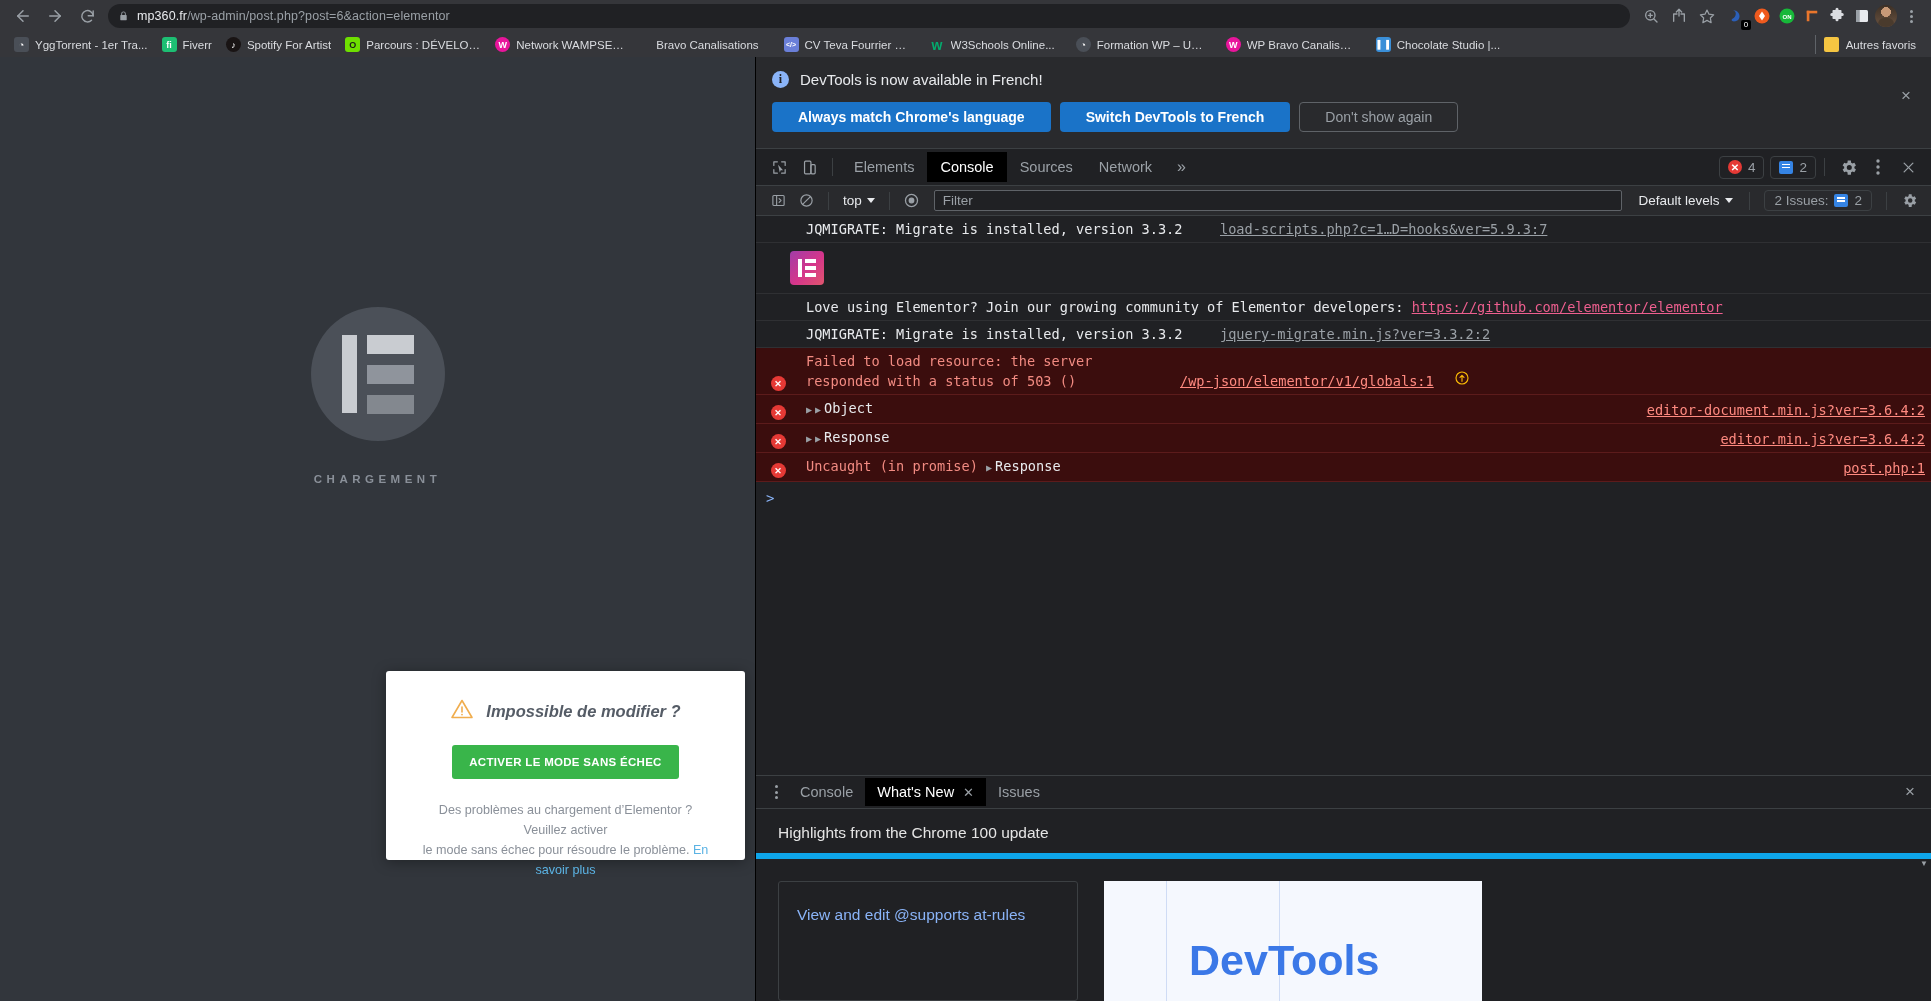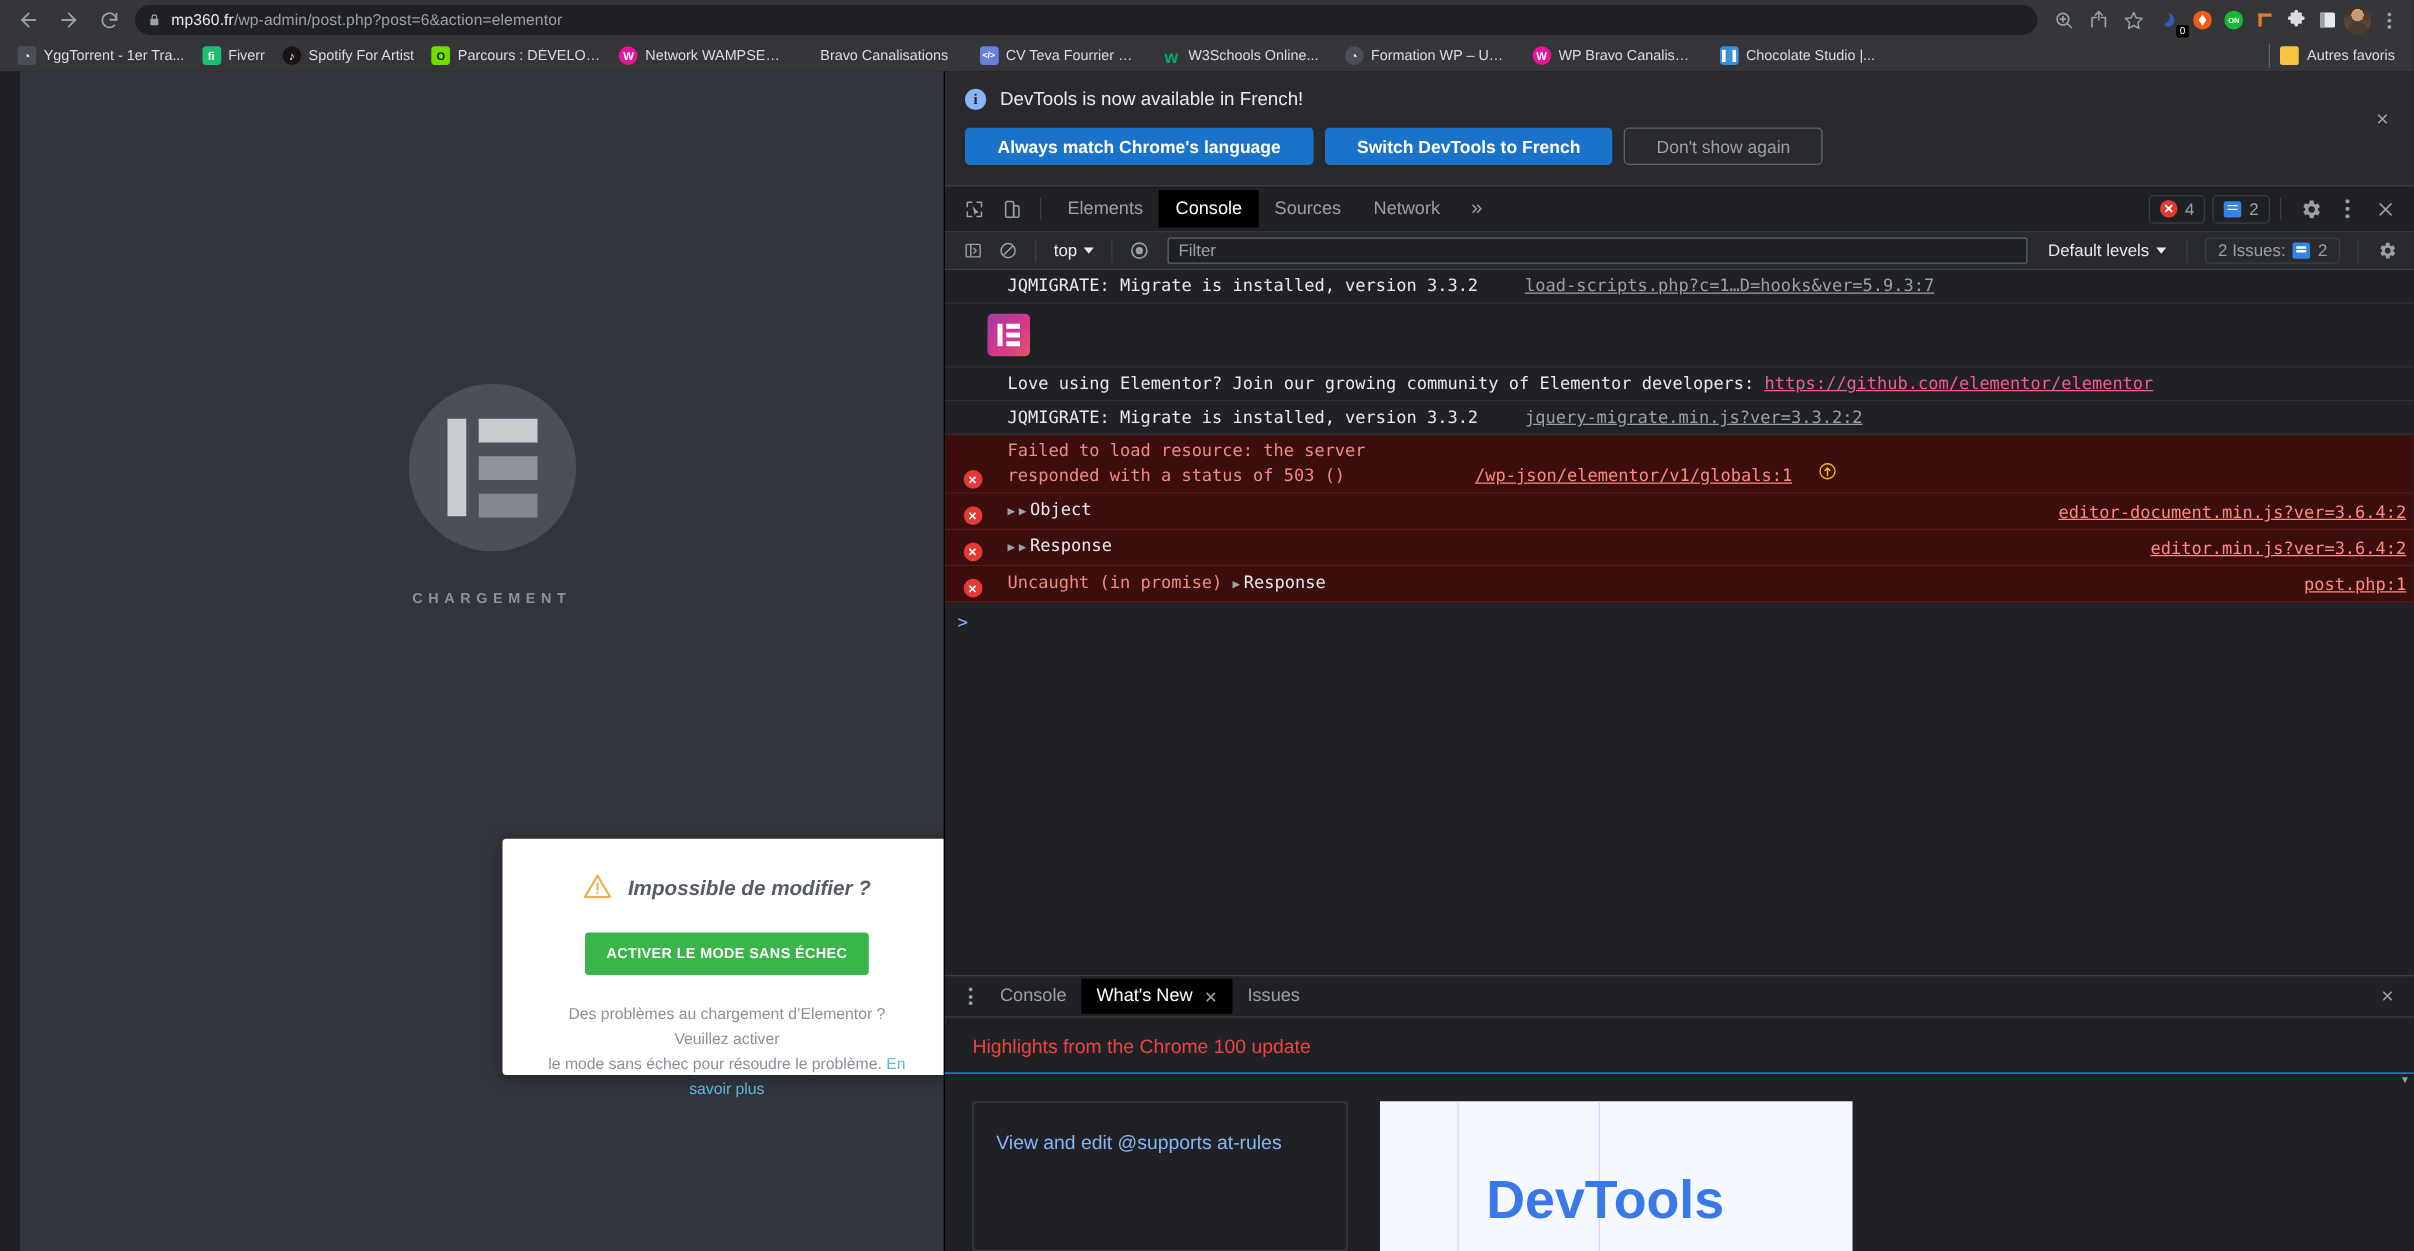--- a/index.html
+++ b/index.html
@@ -73,21 +73,21 @@
   .bm .lbl { overflow:hidden; text-overflow:ellipsis; white-space:nowrap; }
   .favicon { width: 15px; height: 15px; border-radius: 3px; flex:0 0 auto;
              display:flex; align-items:center; justify-content:center;
              font-size: 9px; font-weight: bold; color:#fff; }
   #bm-spacer { flex: 1 1 auto; }
   #other-bm { display:flex; align-items:center; gap:7px; padding: 2px 8px;
               border-left: 1px solid #5f6368; flex:0 0 auto; }
 
   
   #page-area {
-    position: absolute; left: 16px; top: 57px; width: 755px; height: 944px;
+    position: absolute; left: 0; top: 57px; width: 755px; height: 944px;
     background: #32363c; overflow: hidden;
   }
   #elementor-loader {
     position: absolute; left: 0; right: 0; top: 250px;
     display: flex; flex-direction: column; align-items: center;
   }
   #e-circle {
     width: 134px; height: 134px; border-radius: 50%; background: #4b5058;
     display: flex; align-items: center; justify-content: center; gap: 10px;
   }
@@ -244,22 +244,22 @@
   #drawer-tabbar {
     height: 33px; display:flex; align-items:center; padding: 0 8px;
     border-bottom: 1px solid #3c4043;
   }
   #drawer-kebab { width:24px;display:flex;flex-direction:column;align-items:center;gap:2.5px; flex:0 0 auto;}
   #drawer-kebab i { width:3px;height:3px;border-radius:50%;background:#9aa0a6;display:block; }
   .dw-tab { font-size:14.5px;color:#9aa0a6;padding:6px 12px;display:flex;align-items:center;gap:9px; flex:0 0 auto;}
   .dw-tab.active { background:#000;color:#fff; }
   .dw-close { color:#9aa0a6; font-size:13px; }
   #drawer-close { margin-left:auto; color:#9aa0a6; font-size:17px; padding:0 8px; }
-  #wn-title { padding: 15px 22px 11px 22px; font-size:15.5px; color:#ef4444;
-              border-bottom: 1px solid #0ea5e9; }
+  #wn-title { padding: 15px 22px 11px 22px; font-size:15.5px; color:#e5e5e5;
+              border-bottom: 6px solid #0ea5e9; }
   #wn-content { display:flex; gap:26px; padding: 22px 0 0 22px; position:relative; }
   #wn-card { width: 300px; border:1px solid #3c4043; border-radius:3px;
              padding: 16px 18px; }
   #wn-card-title { color:#8ab4f8; font-size:15.5px; line-height: 33px; }
   #wn-image {
     width: 378px; height: 120px; background: #f5f8fe; position:relative; overflow:hidden;
   }
   #wn-image .gl { position:absolute; top:0; bottom:0; width:1px; background:#cfdcf5; }
   #wn-dt-text {
     position:absolute; left: 85px; top: 55px; color:#3b78e7;

